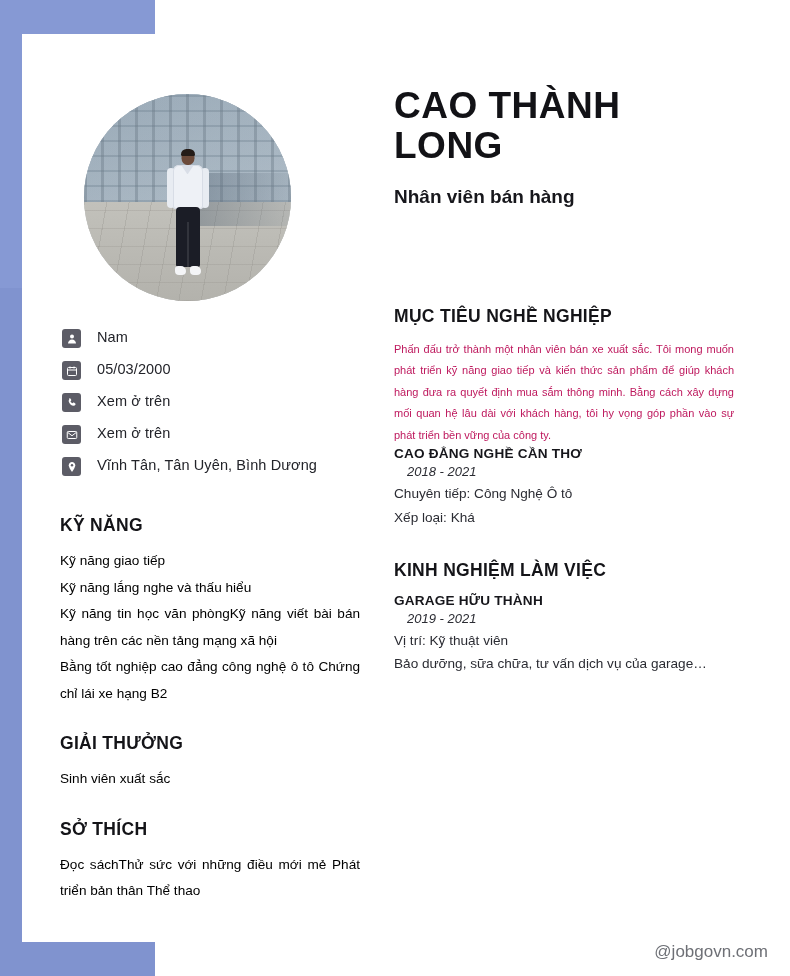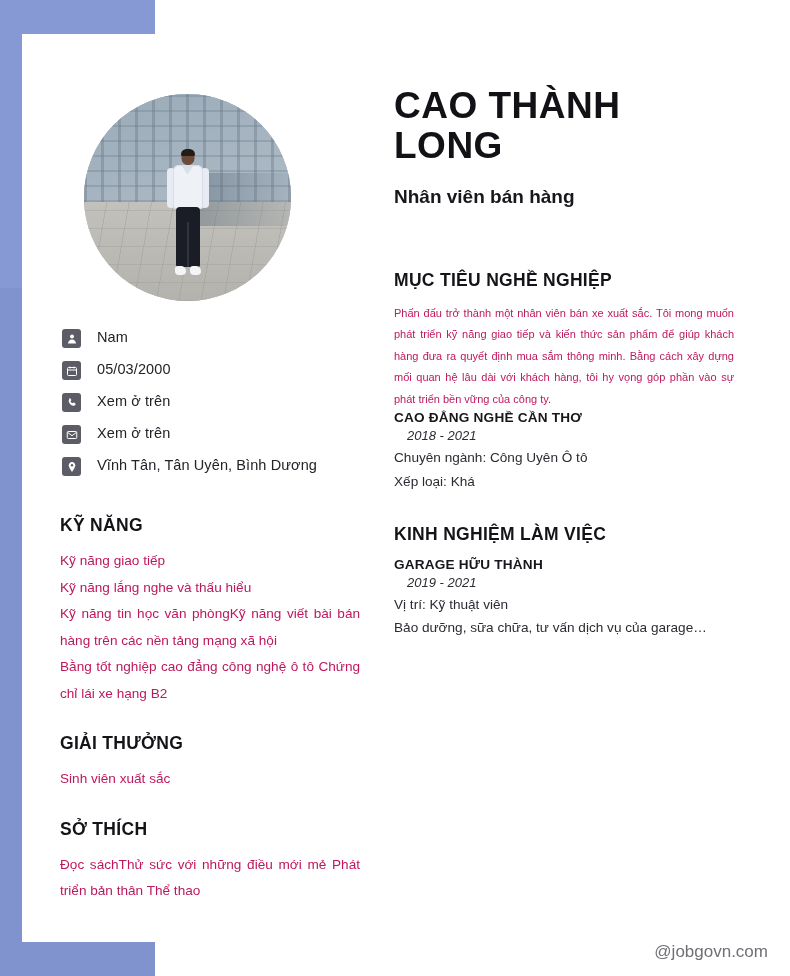--- a/index.html
+++ b/index.html
@@ -207,21 +207,21 @@
   p.body {
     font-size: 11px;
     line-height: 1.95;
     margin: 0;
     color: #be185d;
     text-align: justify;
   }
   .lines {
     font-size: 13.6px;
     line-height: 1.95;
-    color: #be185d;
+    color: #000000;
     text-align: justify;
   }
   .lines div { margin: 0; }
 
   .entry { margin: 0 0 2px 0; }
   .entry-title {
     font-size: 13.6px;
     font-weight: bold;
     letter-spacing: .2px;
     margin: 0 0 3px 0;
@@ -352,27 +352,27 @@
       <div>Đọc sáchThử sức với những điều mới mẻ Phát triển bản thân Thể thao</div>
     </div>
 
   </div>
 
   <div class="col-right">
 
     <h1 class="name">CAO THÀNH LONG</h1>
     <p class="role">Nhân viên bán hàng</p>
 
-    <h2 class="sec" style="margin-top:62px;">MỤC TIÊU NGHỀ NGHIỆP</h2>
+    <h2 class="sec" style="margin-top:98px;">MỤC TIÊU NGHỀ NGHIỆP</h2>
     <p class="body">Phấn đấu trở thành một nhân viên bán xe xuất sắc. Tôi mong muốn phát triển kỹ năng giao tiếp và kiến thức sản phẩm để giúp khách hàng đưa ra quyết định mua sắm thông minh. Bằng cách xây dựng mối quan hệ lâu dài với khách hàng, tôi hy vọng góp phần vào sự phát triển bền vững của công ty.</p>
 
     <div class="entry">
       <p class="entry-title">CAO ĐẲNG NGHỀ CẦN THƠ</p>
       <p class="entry-date">2018 - 2021</p>
-      <p class="entry-line">Chuyên ngành: Công Uyên Ô tô</p>
+      <p class="entry-line">Chuyên tiếp: Công Nghệ Ô tô</p>
       <p class="entry-line">Xếp loại: Khá</p>
     </div>
 
     <h2 class="sec">KINH NGHIỆM LÀM VIỆC</h2>
     <div class="entry">
       <p class="entry-title">GARAGE HỮU THÀNH</p>
       <p class="entry-date">2019 - 2021</p>
       <p class="entry-line">Vị trí: Kỹ thuật viên</p>
       <p class="entry-line">Bảo dưỡng, sữa chữa, tư vấn dịch vụ của garage…</p>
     </div>

